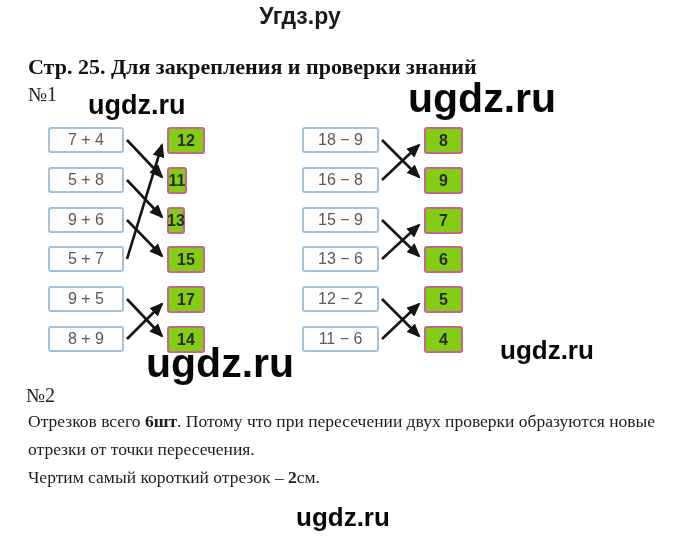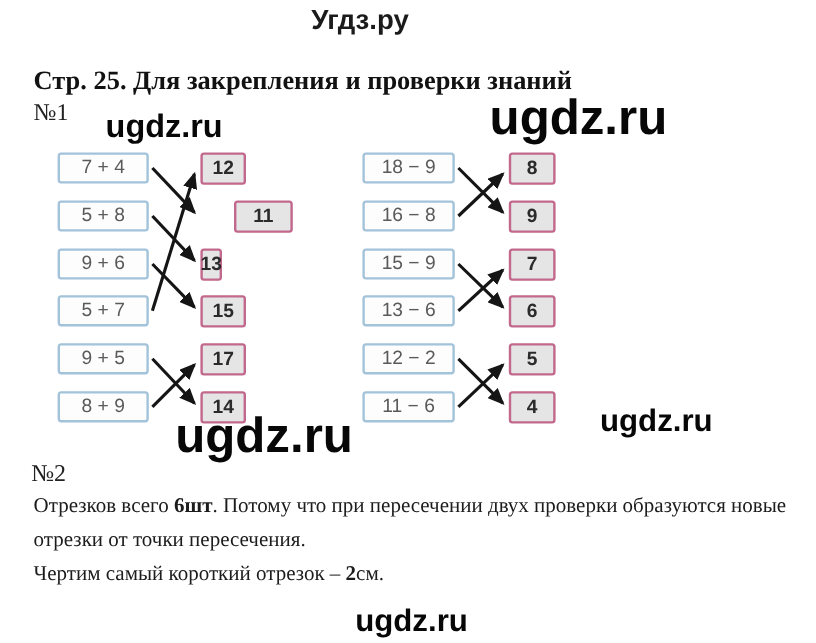--- a/index.html
+++ b/index.html
@@ -49,21 +49,21 @@
     box-sizing:border-box;
     background:#fdfdfd;
     border:2px solid #a3c3da; border-radius:3px;
     display:flex; align-items:center; justify-content:center;
     font-family:"Liberation Sans", sans-serif;
     font-weight:normal; font-size:16px; color:#5a5a5a;
   }
   .ans-box {
     position:absolute; width:38px; height:27px;
     box-sizing:border-box;
-    background:#e5e5e5;
+    background:#84cc16;
     border:2px solid #c2688c; border-radius:3px;
     display:flex; align-items:center; justify-content:center;
     font-family:"Liberation Sans", sans-serif;
     font-weight:bold; font-size:16px; color:#2b2b2b;
   }
   #arrow-svg {
     position:absolute; left:0; top:0;
     width:680px; height:536px;
     pointer-events:none;
   }
@@ -92,21 +92,21 @@
   <div class="wm" id="wm-footer">ugdz.ru</div>
 
   <div id="match-area">
       <div class="expr-box" style="left: 48px; top: 127px; width: 76px;">7 + 4</div>
       <div class="expr-box" style="left: 48px; top: 167px; width: 76px;">5 + 8</div>
       <div class="expr-box" style="left: 48px; top: 207px; width: 76px;">9 + 6</div>
       <div class="expr-box" style="left: 48px; top: 246px; width: 76px;">5 + 7</div>
       <div class="expr-box" style="left: 48px; top: 286px; width: 76px;">9 + 5</div>
       <div class="expr-box" style="left: 48px; top: 326px; width: 76px;">8 + 9</div>
       <div class="ans-box" style="left: 167px; top: 127px; width: 38px;">12</div>
-      <div class="ans-box" style="left: 167px; top: 167px; width: 49px; margin-left: 28px;">11</div>
+      <div class="ans-box" style="left: 167px; top: 167px; width: 20px;">11</div>
       <div class="ans-box" style="left: 167px; top: 207px; width: 18px; text-align: center;">13</div>
       <div class="ans-box" style="left: 167px; top: 246px; width: 38px;">15</div>
       <div class="ans-box" style="left: 167px; top: 286px; width: 38px;">17</div>
       <div class="ans-box" style="left: 167px; top: 326px; width: 38px;">14</div>
       <div class="expr-box" style="left: 302px; top: 127px; width: 77px;">18 − 9</div>
       <div class="expr-box" style="left: 302px; top: 167px; width: 77px;">16 − 8</div>
       <div class="expr-box" style="left: 302px; top: 207px; width: 77px;">15 − 9</div>
       <div class="expr-box" style="left: 302px; top: 246px; width: 77px;">13 − 6</div>
       <div class="expr-box" style="left: 302px; top: 286px; width: 77px;">12 − 2</div>
       <div class="expr-box" style="left: 302px; top: 326px; width: 77px;">11 − 6</div>

